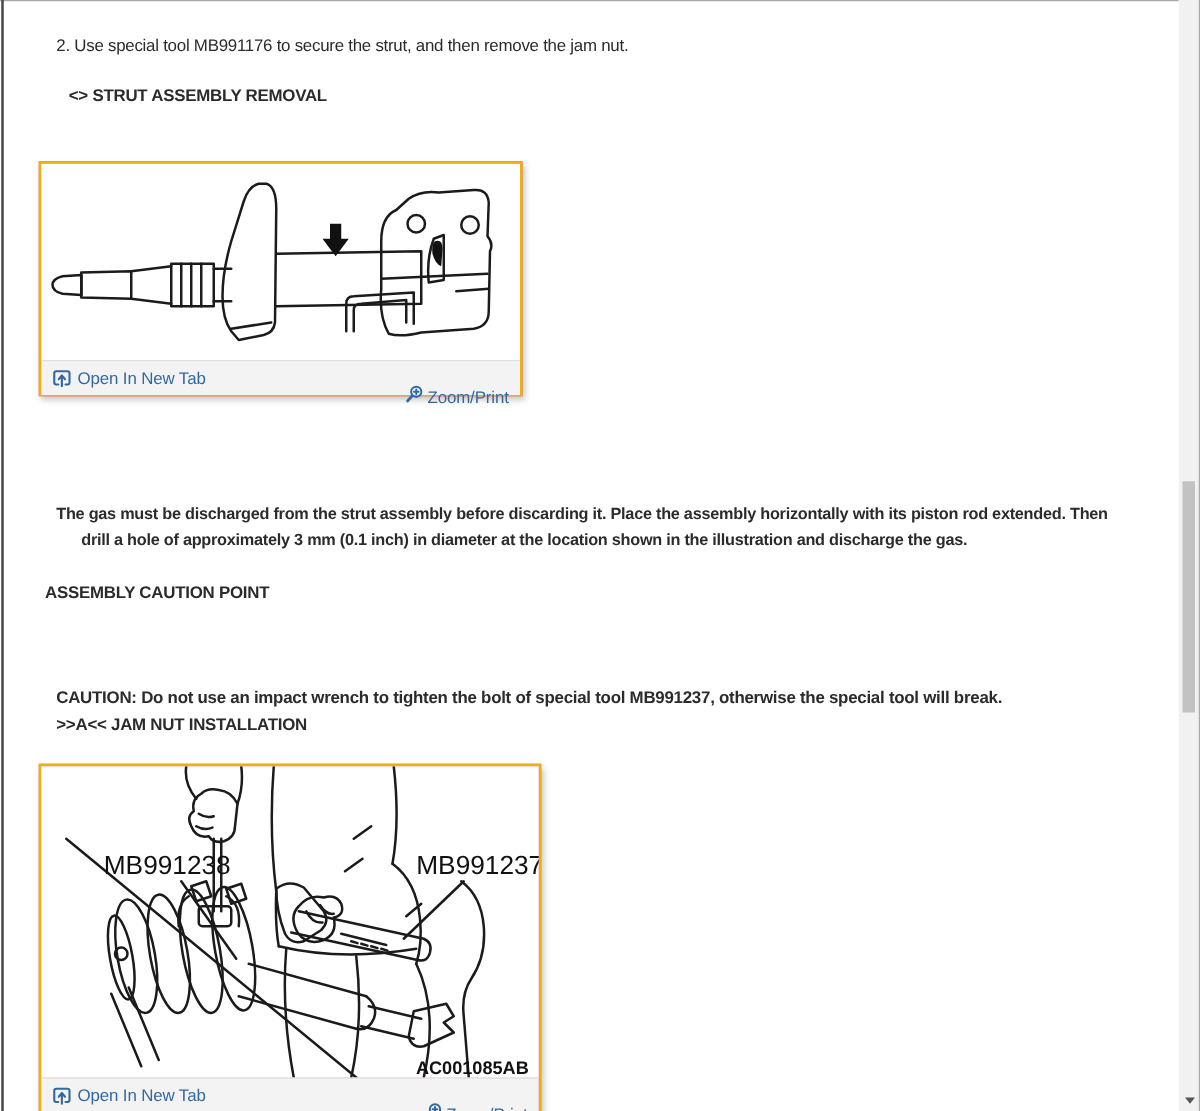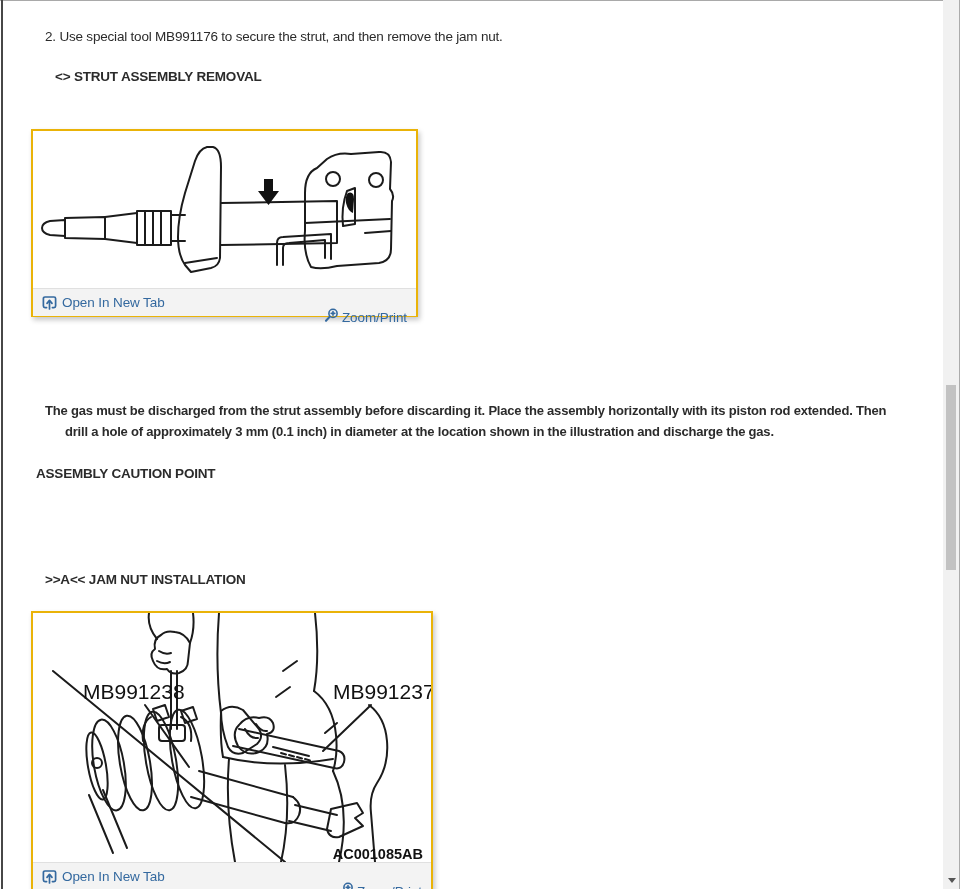--- a/index.html
+++ b/index.html
@@ -109,20 +109,21 @@
   </div>
 
 
   <div class="tline para" style="left:45px; top:403px;">The gas must be discharged from the strut assembly before discarding it. Place the assembly horizontally with its piston rod extended. Then</div>
   <div class="tline para" style="left:31px; top:424px;margin-left:34px;">drill a hole of approximately 3 mm (0.1 inch) in diameter at the location shown in the illustration and discharge the gas.</div>
 
   <div class="tline bold" style="left:36px; top:466px;">ASSEMBLY CAUTION POINT</div>
 
   <div class="tline bold" style="left:45px; top:532px;margin-top:40px;">&gt;&gt;A&lt;&lt; JAM NUT INSTALLATION</div>
 
+  <div class="tline bold" style="left:45px; top:550px;">CAUTION: Do not use an impact wrench to tighten the bolt of special tool MB991237, otherwise the special tool will break.</div>
 
   <div class="figbox" style="left:31px; top:611px; width:402px; height:300px;">
     <div class="imgarea" style="height:249px;">
       <svg width="400" height="249" viewBox="0 0 400 249">
         <g fill="none" stroke="#1b1b1b" stroke-width="2" stroke-linejoin="round" stroke-linecap="round">
 
           <path d="M20,58 L252,249"></path>
           <path d="M56,182 L80,240 M70,177 L94,235"></path>
 
           <path d="M116,0 Q114,14 124,26"></path>

